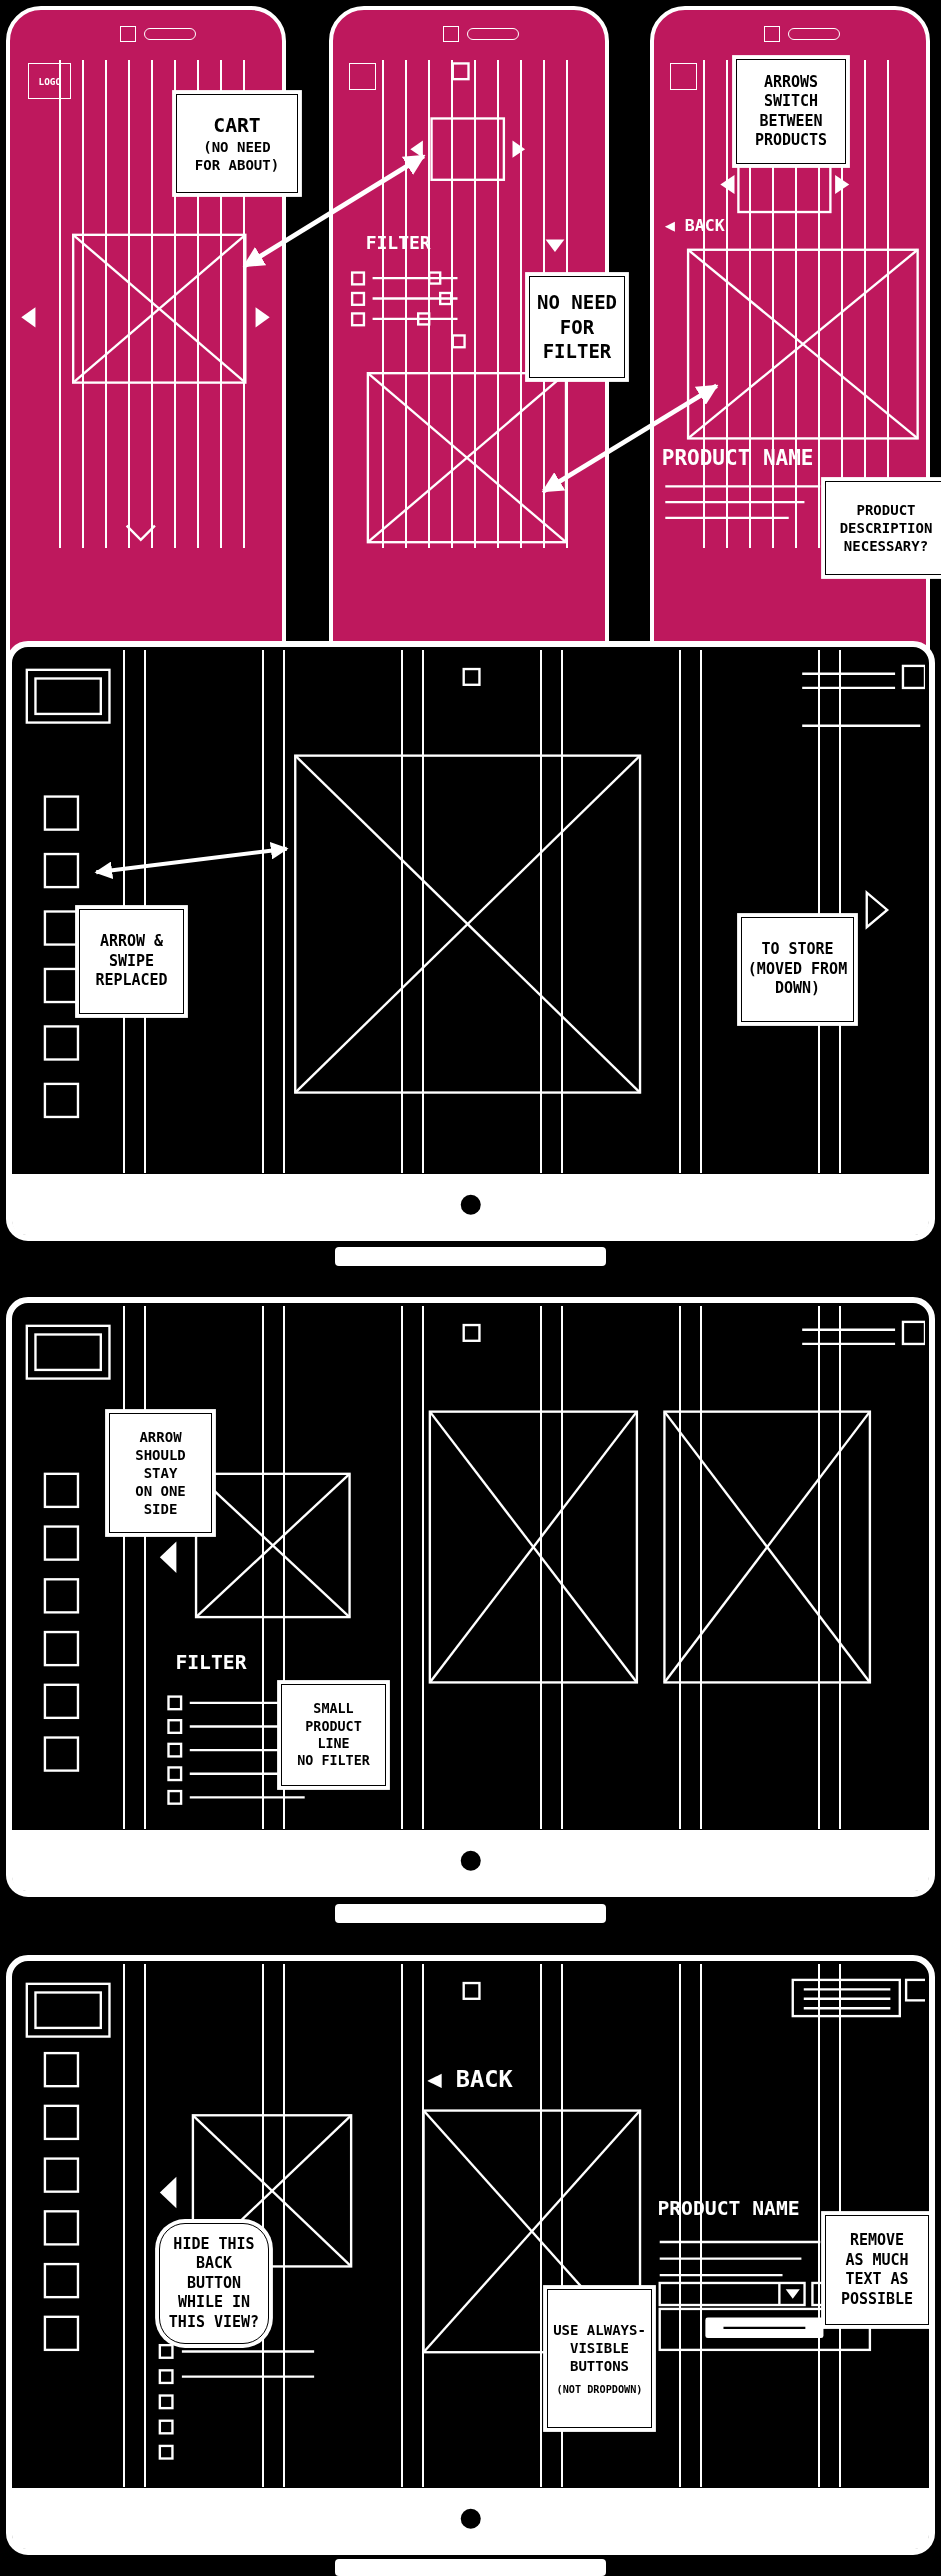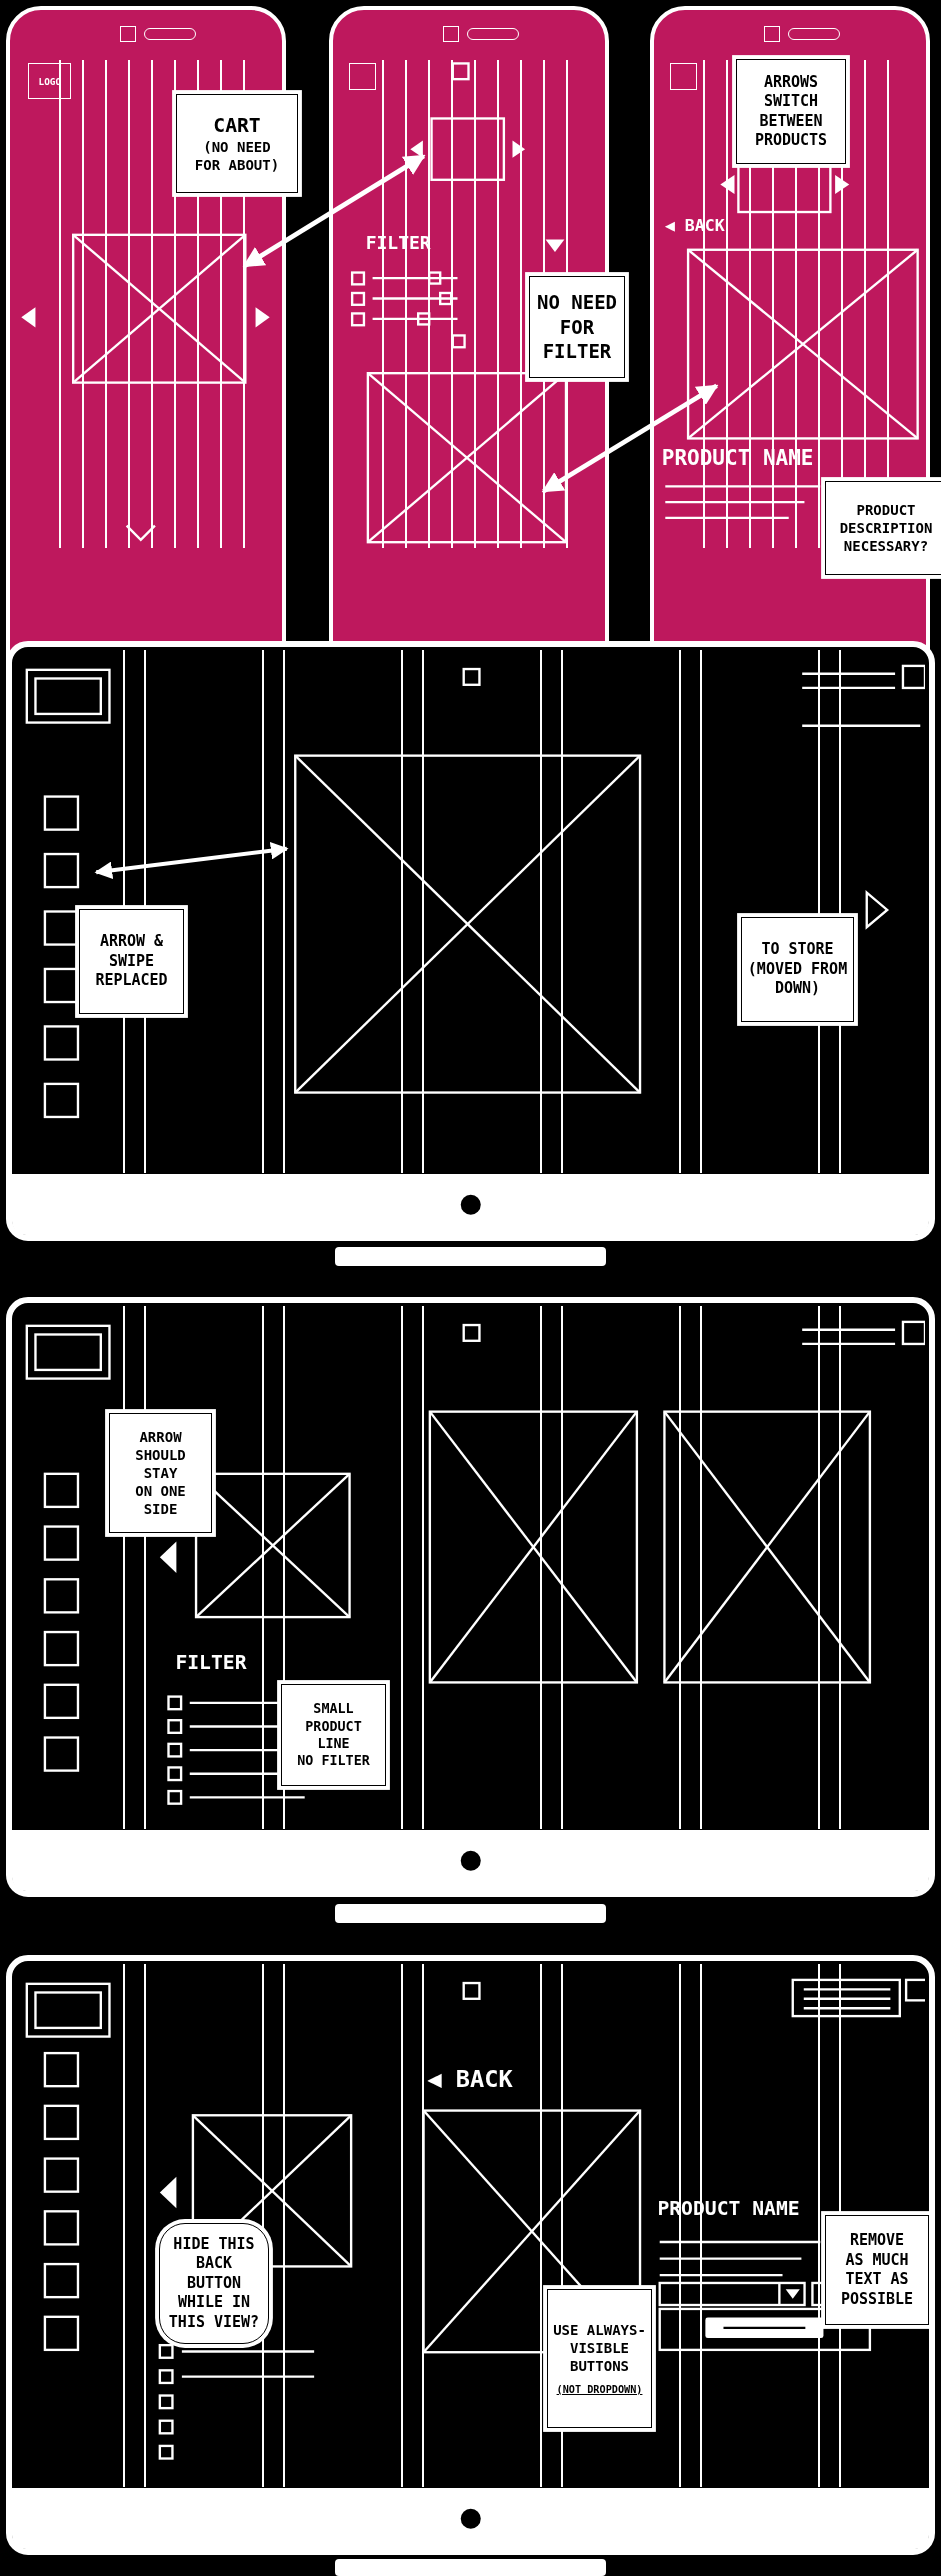--- a/index.html
+++ b/index.html
@@ -42,21 +42,21 @@
   .wlabel { position:absolute; color:#fff; font-weight:bold; white-space:nowrap; z-index:2; }
   
   .note {
     position:absolute; background:#fff; border:1.6px solid #000; box-shadow:0 0 0 3.9px #fff;
     color:#000; z-index:10; padding:4.7px; font-size:15px; line-height:1.3; font-weight:bold;
     display:flex; flex-direction:column; align-items:center; justify-content:center;
     text-align:center; white-space:pre-line;
   }
   .note .big { font-size:19.7px; }
   .note .mid { font-size:14px; }
-  .note .small { font-size:10.2px; margin-top:7px;text-decoration:underline; }
+  .note .small { font-size:10.2px; margin-top:7px; }
   .overlay { position:absolute; left:0; top:0; z-index:5; pointer-events:none; }
 </style>
 </head>
 <body>
 
 <div class="canvas">
 
   <svg class="overlay" width="942" height="2576" viewBox="0 0 1196 3272">
     <defs>
       <marker id="ah" viewBox="0 0 10 10" refX="9" refY="5" markerWidth="4.5" markerHeight="4.5" orient="auto-start-reverse">

